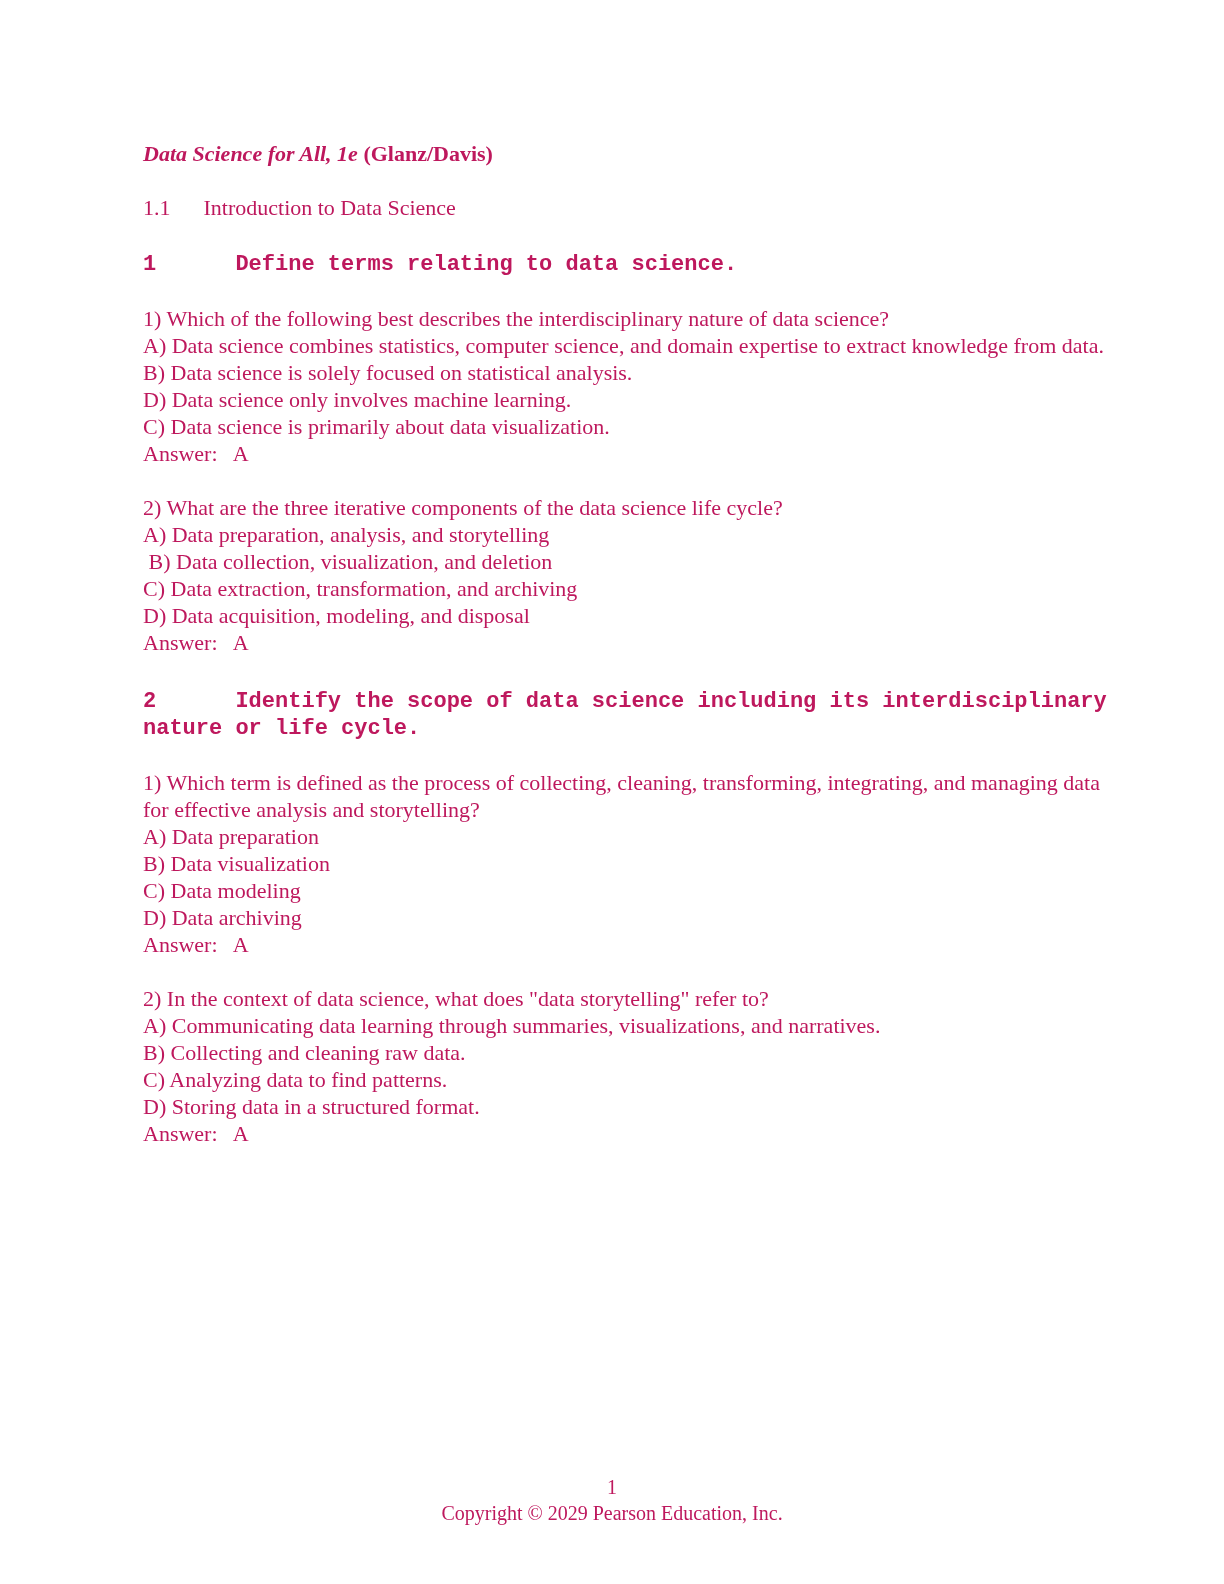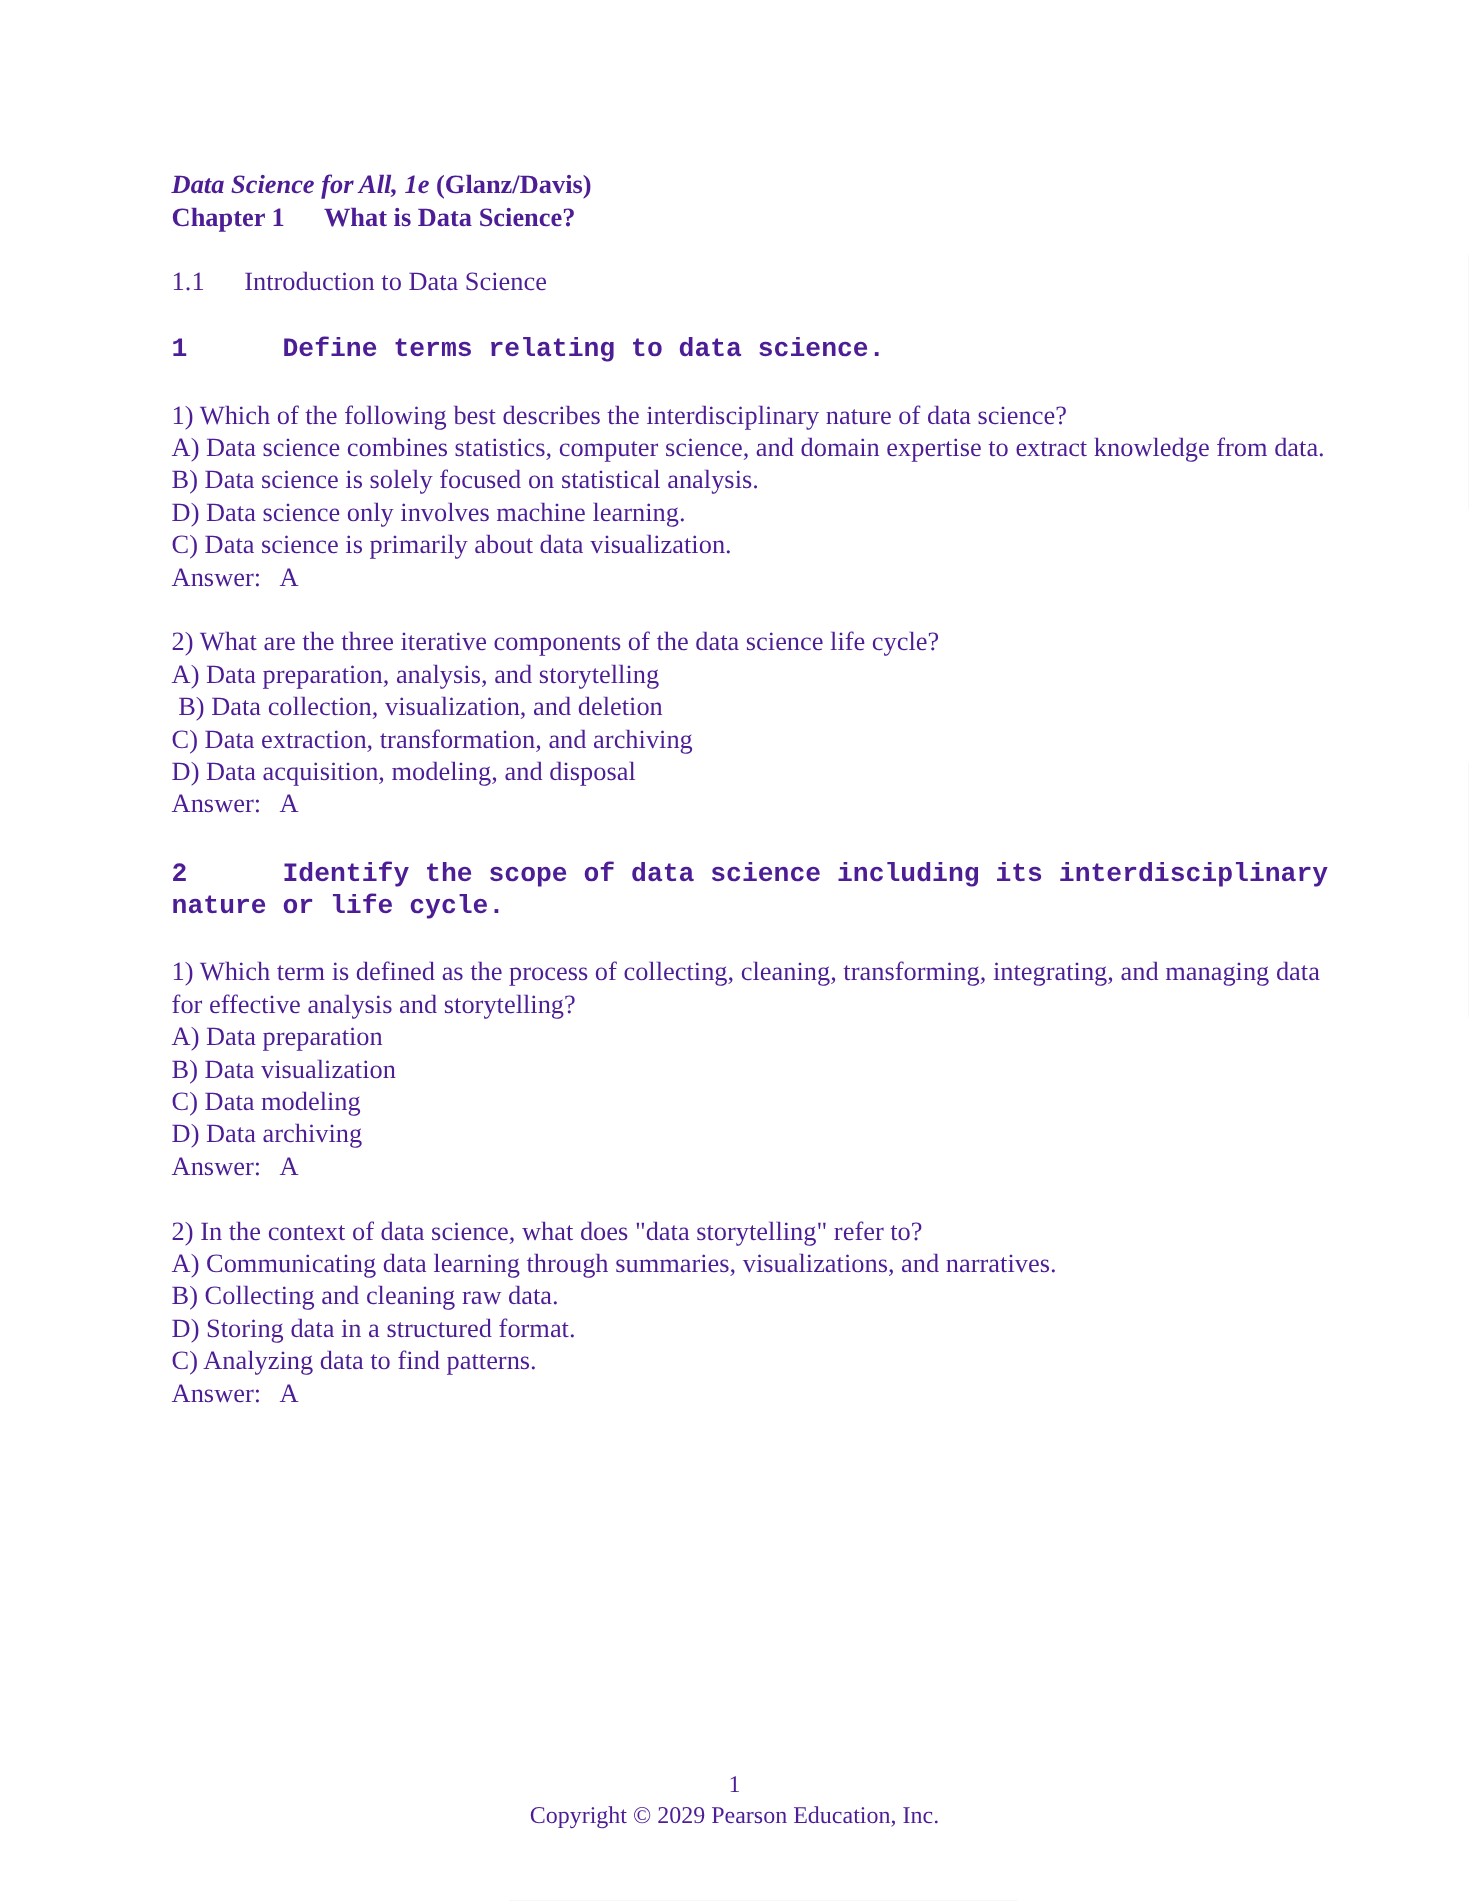--- a/index.html
+++ b/index.html
@@ -6,21 +6,21 @@
   html, body { background: #e8e8e8; }
   .page {
     position: relative;
     width: 1224px;
     height: 1584px;
     background: #ffffff;
     margin: 0 auto;
     font-family: "Liberation Serif", serif;
     font-size: 22px;
     line-height: 27px;
-    color: #4c1d95;
+    color: #be185d;
     overflow: hidden;
   }
   .content {
     position: absolute;
     top: 140px;
     left: 143px;
     width: 975px;
   }
   .line { white-space: pre-wrap; }
   .bold { font-weight: bold; }
@@ -39,21 +39,20 @@
   }
 </style>
 </head>
 <body>
 
 <div class="page">
   <div class="content">
 
     <div class="line bold"><span class="italic">Data Science for All, 1e</span><span> (Glanz/Davis)</span></div>
 
-    <div class="line bold">Chapter 1      What is Data Science?</div>
 
     <div class="line section-line">1.1      Introduction to Data Science</div>
 
     <div class="objective-heading">1      Define terms relating to data science.</div>
 
     <div class="question-block">
       <div class="line">1) Which of the following best describes the interdisciplinary nature of data science?</div>
       <div class="line">A) Data science combines statistics, computer science, and domain expertise to extract knowledge from data.</div>
       <div class="line">B) Data science is solely focused on statistical analysis.</div>
       <div class="line">D) Data science only involves machine learning.</div>
@@ -78,22 +77,22 @@
       <div class="line">B) Data visualization</div>
       <div class="line">C) Data modeling</div>
       <div class="line">D) Data archiving</div>
       <div class="line">Answer:   A</div>
     </div>
 
     <div class="question-block">
       <div class="line">2) In the context of data science, what does "data storytelling" refer to?</div>
       <div class="line">A) Communicating data learning through summaries, visualizations, and narratives.</div>
       <div class="line">B) Collecting and cleaning raw data.</div>
+      <div class="line">C) Analyzing data to find patterns.</div>
       <div class="line">D) Storing data in a structured format.</div>
-      <div class="line">C) Analyzing data to find patterns.</div>
       <div class="line">Answer:   A</div>
     </div>
 
   </div>
 
   <div class="footer">
     <div>1</div>
     <div>Copyright © 2029 Pearson Education, Inc.</div>
   </div>
 </div>

